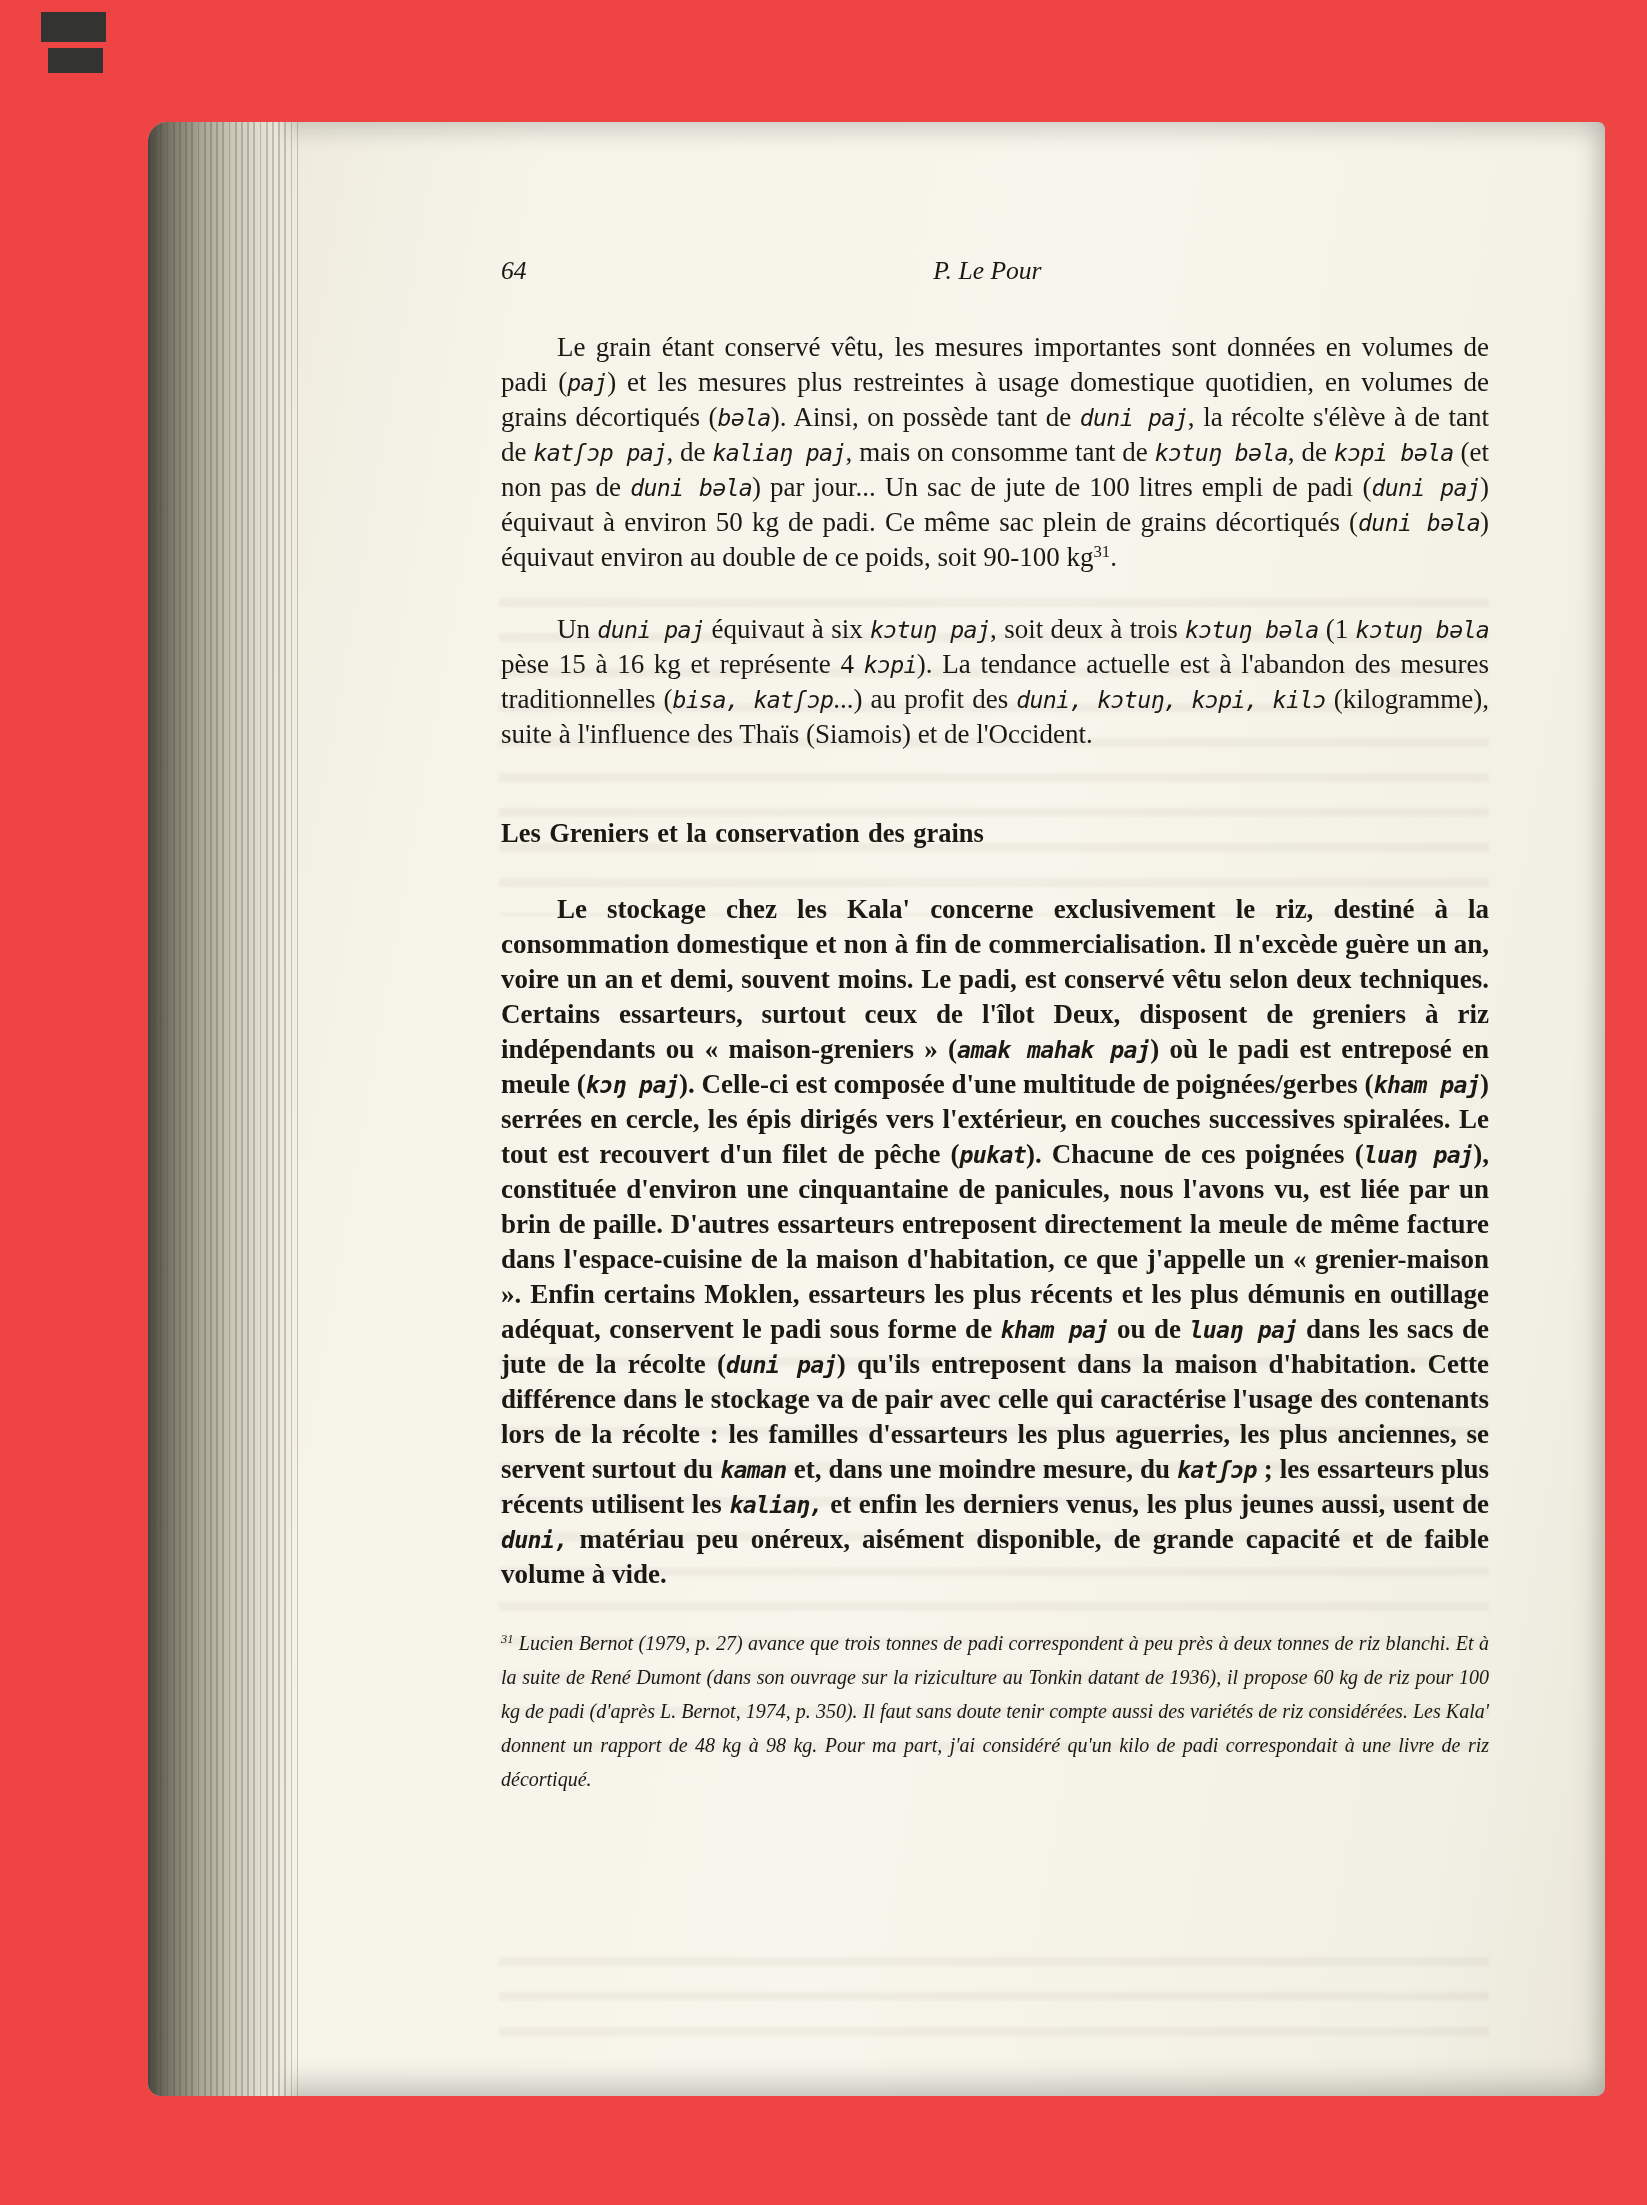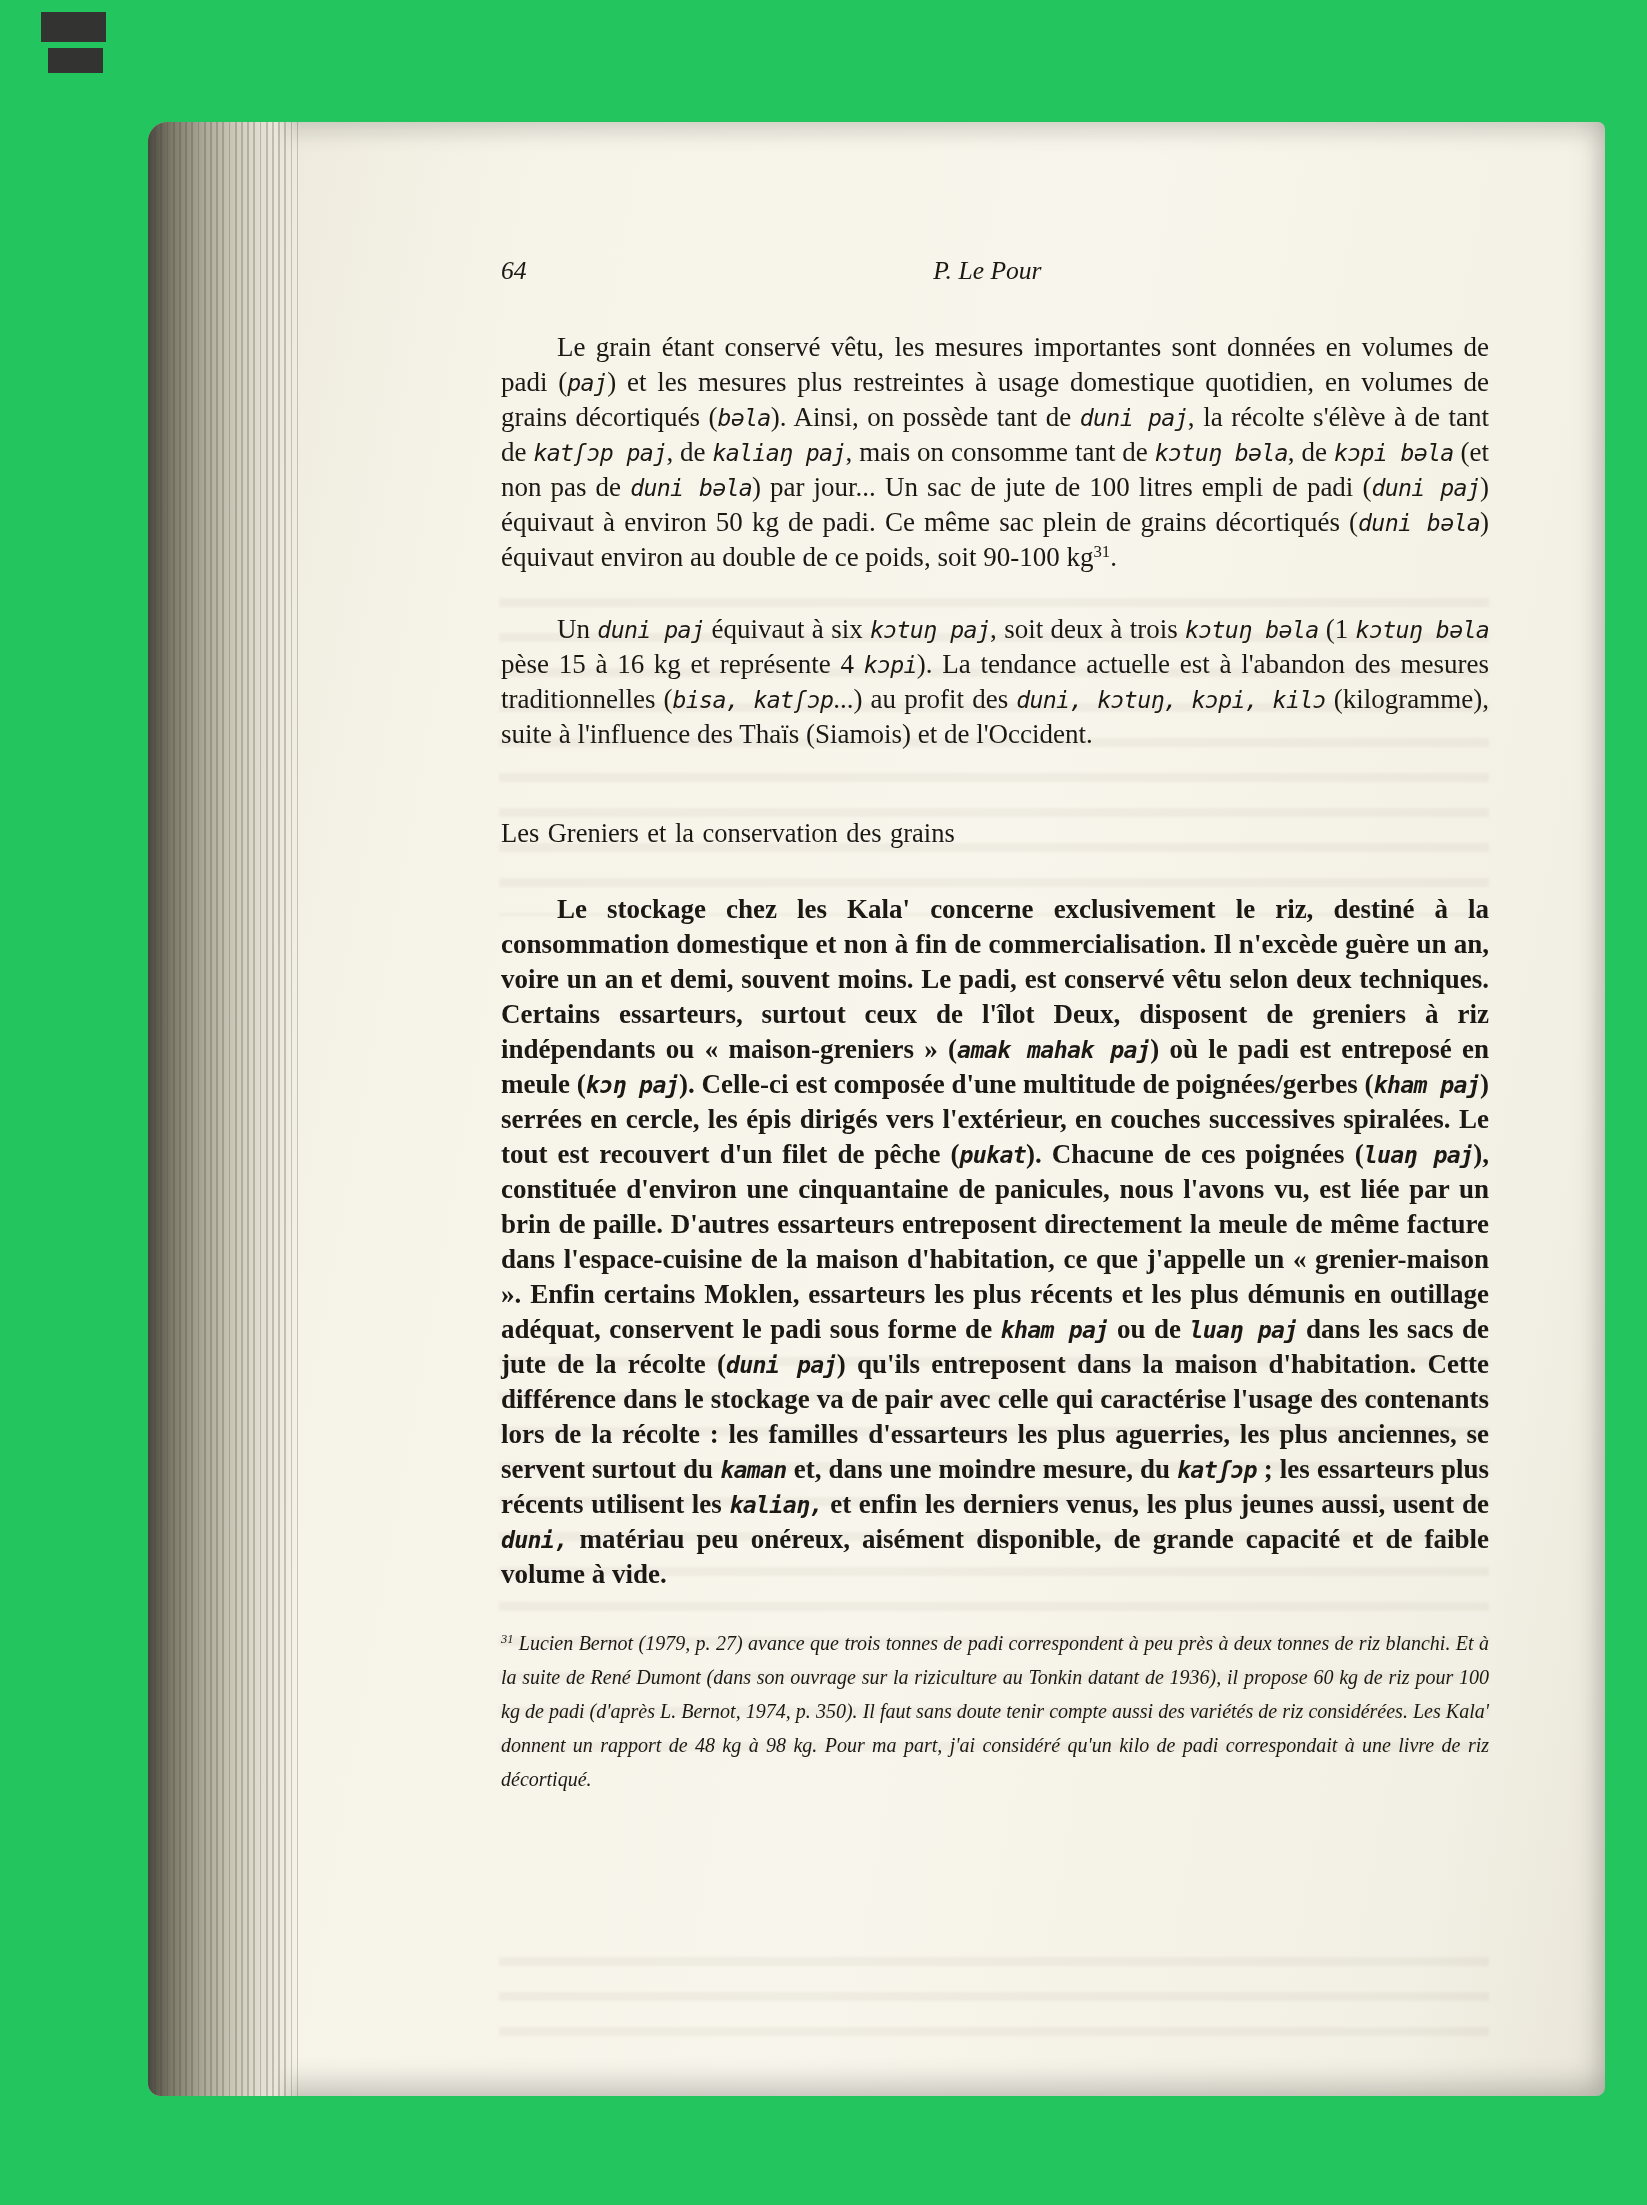--- a/index.html
+++ b/index.html
@@ -1,21 +1,21 @@
 <!DOCTYPE html>
 <html style="font-size:14px"><head>
 <meta charset="utf-8">
 <style>
   * { margin: 0; padding: 0; box-sizing: border-box; }
   html, body { background: #000; }
   .canvas {
     position: relative;
     width: 1648px;
     height: 2206px;
-    background: #22c55e;
+    background: #ef4444;
     overflow: hidden;
     font-family: "Liberation Serif", serif;
   }
   .scan-artifact { position: absolute; background: #333331; }
   .scan-artifact.a1 { left: 41px; top: 12.4px; width: 65px; height: 30px; }
   .scan-artifact.a2 { left: 48px; top: 48px; width: 55px; height: 25px; }
 
   .page {
     position: absolute;
     left: 148px; top: 122px;
@@ -76,21 +76,21 @@
     text-align: justify;
     hyphens: none;
   }
   .indent { text-indent: 56px; }
   .para-1 { margin-top: 42px; }
   .para-2 { margin-top: 37px; }
   .section-heading {
     margin-top: 64px;
     font-size: 26.5px;
     line-height: 35px;
-    font-weight: normal;
+    font-weight: bold;
     word-spacing: 1.8px;
   }
   .para-3 { margin-top: 41px; font-weight: bold; }
   .footnote {
     margin-top: 34px;
     font-size: 20px;
     line-height: 34px;
     text-align: justify;
     font-style: italic;
   }

